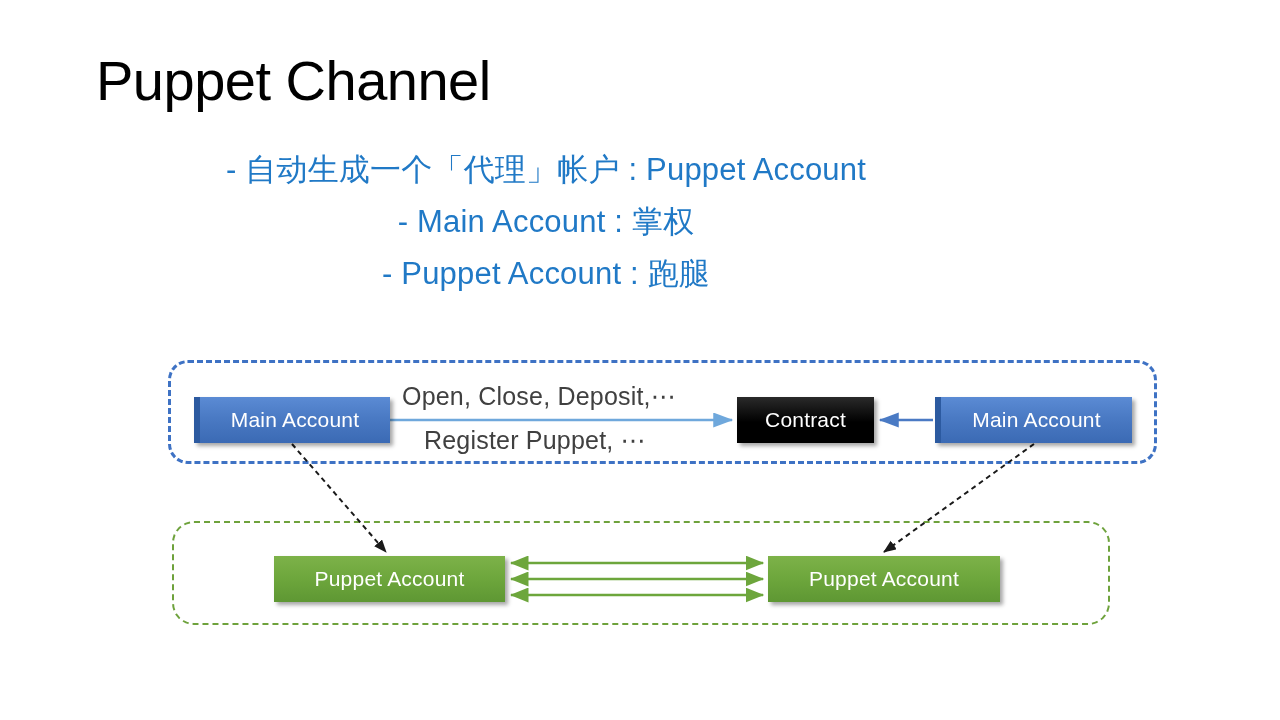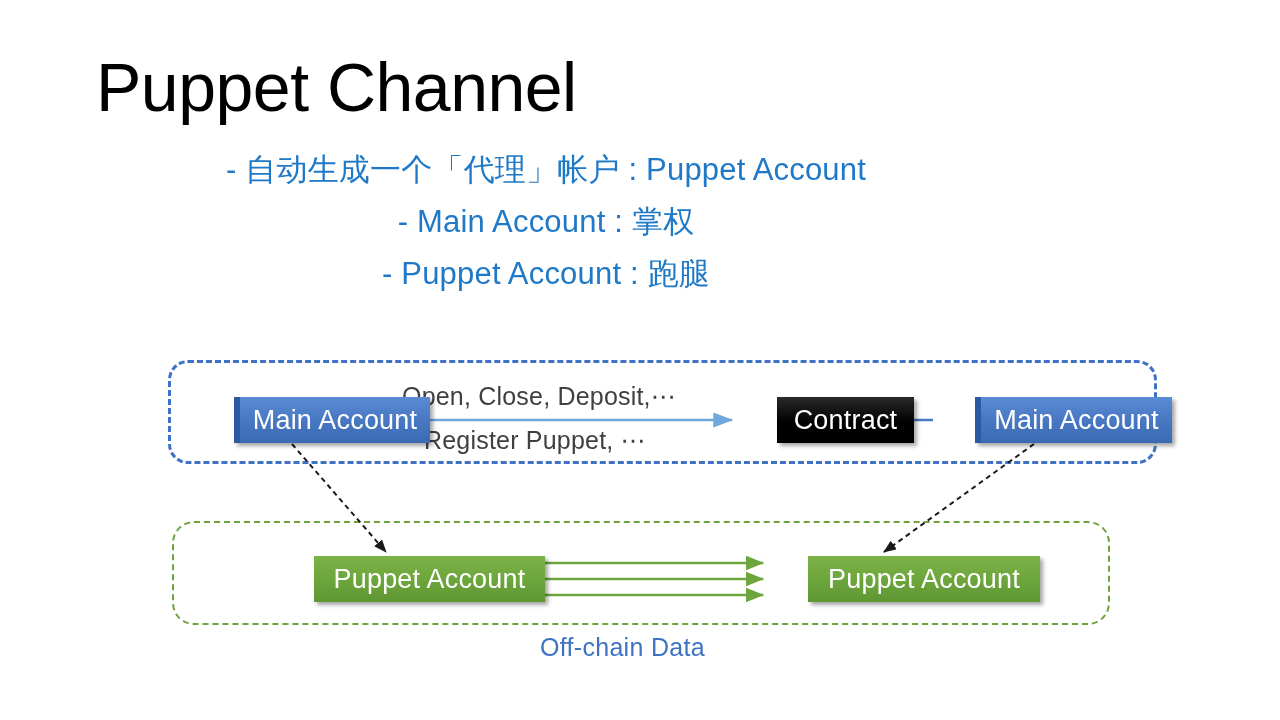--- a/index.html
+++ b/index.html
@@ -14,21 +14,21 @@
     overflow: hidden;
     font-family: "Liberation Sans", sans-serif;
     -webkit-font-smoothing: antialiased;
   }
 
   
   #slide-title {
     position: absolute;
     left: 96px;
     top: 50px;
-    font-size: 68px;
+    font-size: 56px;
     font-weight: 400;
     letter-spacing: -0.5px;
     color: #000000;
     line-height: 1.1;
     white-space: nowrap;
     text-align: right;
   }
 
   
   #bullet-list {
@@ -97,25 +97,24 @@
   }
 
   
   .node {
     position: absolute;
     box-sizing: border-box;
     display: flex;
     align-items: center;
     justify-content: center;
     color: #ffffff;
-    font-size: 27px;
+    font-size: 21px;
     white-space: nowrap;
     letter-spacing: 0.2px;
     box-shadow: 3px 3px 4px rgba(0,0,0,0.35);
-    margin-left: 40px;
   }
   .node-blue {
     background: linear-gradient(to bottom, #5B8BD4 0%, #4A7AC4 45%, #3B6AB4 100%);
     border-left: 6px solid #2C5AA0;
   }
   .node-black {
     background: linear-gradient(to bottom, #2a2a2a 0%, #000000 55%, #000000 100%);
   }
   .node-green {
     background: linear-gradient(to bottom, #7DB249 0%, #6DA63C 50%, #5E9733 100%);
@@ -144,21 +143,20 @@
 <div id="slide-title">Puppet Channel</div>
 
 <div id="bullet-list">
   <div class="bullet-line">- 自动生成一个「代理」帐户 : Puppet Account</div>
   <div class="bullet-line">- Main Account : 掌权</div>
   <div class="bullet-line">- Puppet Account : 跑腿</div>
 </div>
 
 <div id="diagram">
 
-  <div class="zone-label" id="offchain-label">Off-chain Data</div>
 
   <div class="zone-box" id="onchain-zone"></div>
   <div class="zone-box" id="offchain-zone"></div>
 
   <svg id="diagram-svg" viewBox="0 0 1280 720">
     <defs>
       <marker id="arrow-blue" markerWidth="9" markerHeight="9" refX="7.5" refY="3" orient="auto" markerUnits="strokeWidth">
         <path d="M0,0 L8,3 L0,6 z" fill="#4A7AC4"></path>
       </marker>
       <marker id="arrow-blue-light" markerWidth="9" markerHeight="9" refX="7.5" refY="3" orient="auto" markerUnits="strokeWidth">

